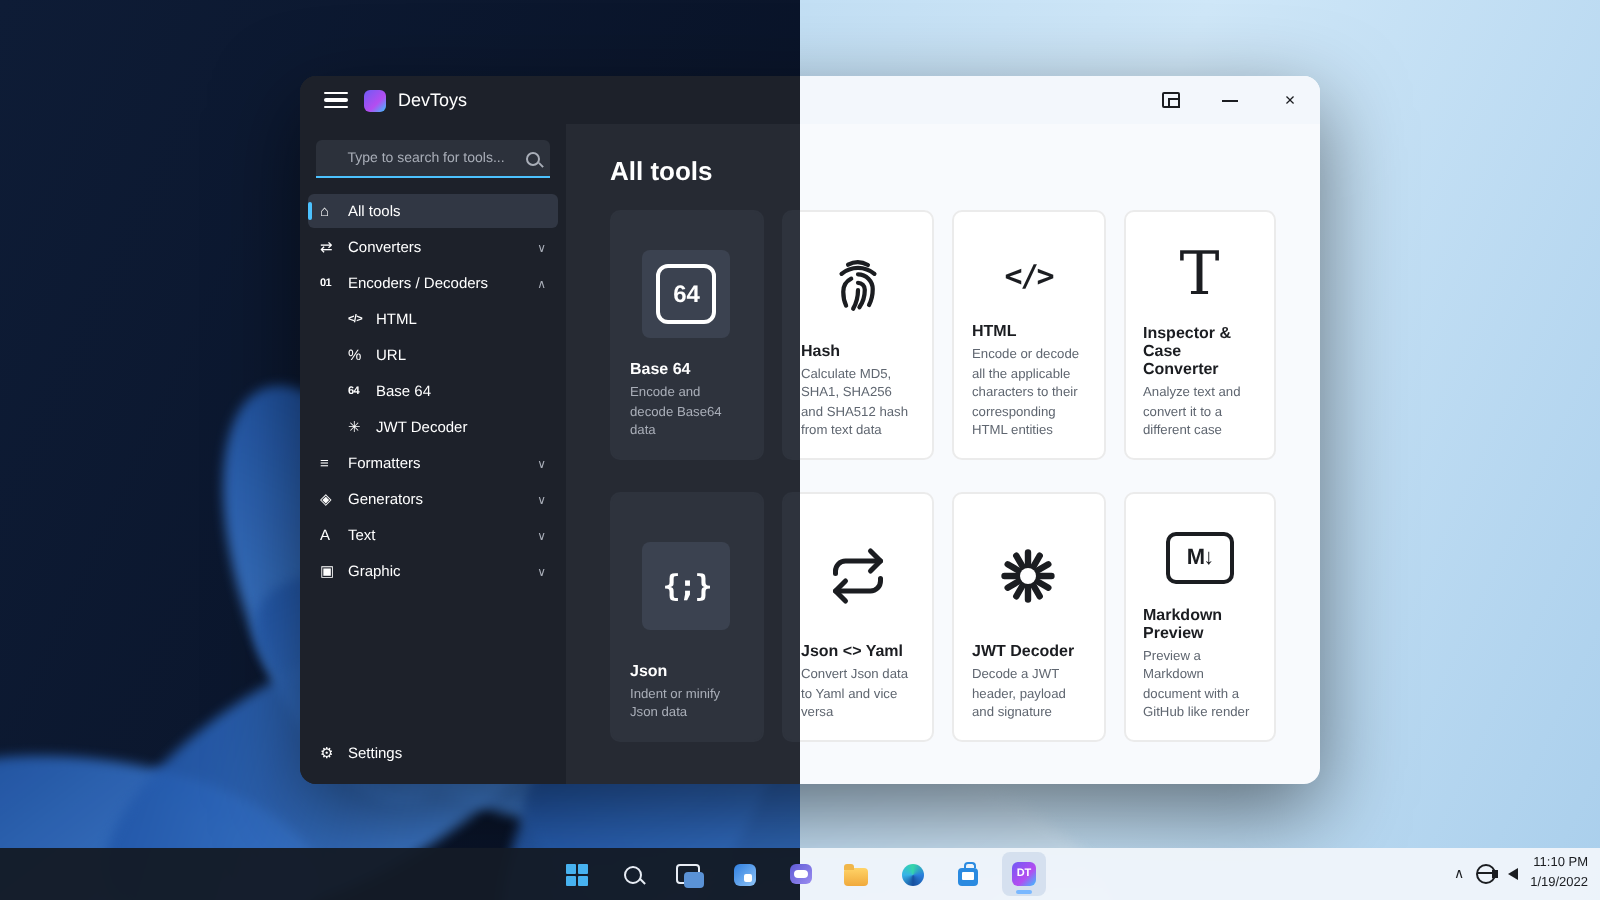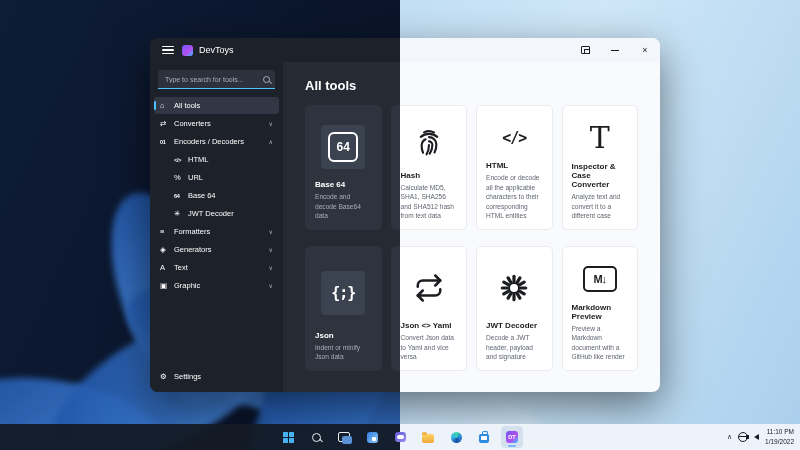--- a/index.html
+++ b/index.html
@@ -56,21 +56,21 @@
   .pip-glyph::after{content:"";position:absolute;right:-1px;bottom:-1px;width:4px;height:3px;background:var(--titlebar);border:1px solid var(--text);}
   .min-glyph{width:8px;height:1px;background:var(--text);}
 
   .winbody{flex:1;display:flex;min-height:0;}
 
   
   .sidebar{width:133px;background:var(--win-side);display:flex;flex-direction:column;padding-top:6px;box-sizing:border-box;}
   .search{margin:2px 8px 8px 8px;height:18px;background:var(--search-bg);border-radius:3px 3px 0 0;
           border-bottom:1.5px solid var(--search-line);display:flex;align-items:center;padding:0 5px;}
   .search input{flex:1;min-width:0;border:none;outline:none;background:transparent;color:var(--text);
-          font-size:7px;font-family:"Liberation Sans",sans-serif;}
+          font-size:7px;font-family:"Liberation Sans",sans-serif;text-align:center;}
   .search input::placeholder{color:var(--text2);}
   .mag{width:5px;height:5px;border:1px solid var(--text2);border-radius:50%;position:relative;flex:0 0 auto;}
   .mag::after{content:"";position:absolute;width:3px;height:1px;background:var(--text2);transform:rotate(45deg);right:-3px;bottom:-1px;}
 
   .nav{display:flex;flex-direction:column;gap:1px;padding:0 4px;}
   .nav-item{height:17px;display:flex;align-items:center;border-radius:3px;position:relative;color:var(--text);padding:0 6px;}
   .nav-item.selected{background:var(--sel);}
   .nav-item.selected::before{content:"";position:absolute;left:0;top:4px;bottom:4px;width:2px;border-radius:2px;background:var(--sel-pill);}
   .nv-ic{width:14px;flex:0 0 auto;font-size:7.5px;color:var(--text);text-align:left;}
   .nv-ic.tiny{font-size:5.5px;font-weight:bold;letter-spacing:-.3px;}

